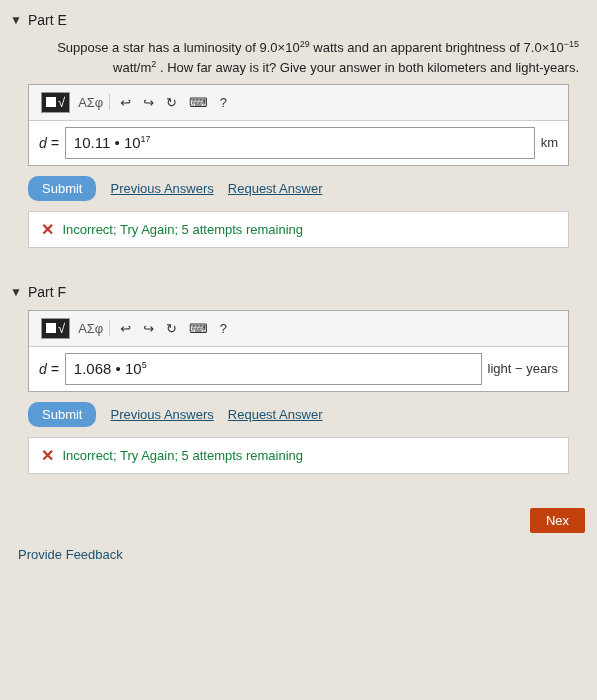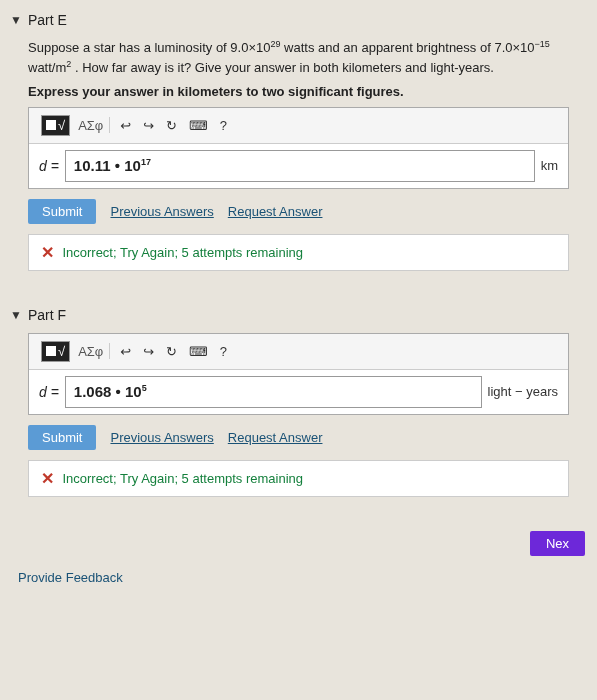--- a/index.html
+++ b/index.html
@@ -39,20 +39,21 @@
       font-size: 14px;
       color: #222;
     }
 
     .problem-text {
       font-size: 13px;
       color: #222;
       line-height: 1.5;
       margin-bottom: 6px;
       margin-left: 18px;
+      text-align: right;
     }
     .express-label {
       font-size: 13px;
       font-weight: bold;
       color: #222;
       margin-left: 18px;
       margin-bottom: 8px;
     }
 
     
@@ -129,21 +130,20 @@
     .math-field {
       flex: 1;
       border: 1px solid #999;
       padding: 4px 8px;
       font-size: 15px;
       color: #222;
       background: #fff;
       min-height: 32px;
       display: flex;
       align-items: center;
-      font-weight: bold;
     }
     .unit-label {
       font-size: 13px;
       color: #333;
       white-space: nowrap;
     }
 
     
     .buttons-row {
       display: flex;
@@ -152,21 +152,21 @@
       margin-left: 18px;
       margin-bottom: 10px;
     }
     .submit-btn {
       background: #5b9bd5;
       color: #fff;
       border: none;
       padding: 5px 14px;
       font-size: 13px;
       cursor: pointer;
-      border-radius: 2px;
+      border-radius: 10px;
     }
     .link-btn {
       font-size: 13px;
       color: #1a5276;
       text-decoration: underline;
       cursor: pointer;
       background: none;
       border: none;
     }
 
@@ -198,21 +198,21 @@
     }
 
     
     .bottom-nav {
       display: flex;
       justify-content: flex-end;
       padding: 6px 12px;
       margin-top: 4px;
     }
     .next-btn {
-      background: #6d28d9;
+      background: #c2410c;
       color: #fff;
       border: none;
       padding: 5px 16px;
       font-size: 13px;
       cursor: pointer;
       border-radius: 2px;
     }
 
     
     .feedback-link {
@@ -235,21 +235,20 @@
 
   <div class="part-section">
     <div class="part-header">
       <span class="part-arrow">▼</span>
       <span class="part-title">Part E</span>
     </div>
 
     <p class="problem-text">
       <span>Suppose a star has a luminosity of 9.0×10</span><sup>29</sup><span> watts and an apparent brightness of 7.0×10</span><sup>−15</sup><span> watt/m</span><sup>2</sup><span> . How far away is it? Give your answer in both kilometers and light-years.</span>
     </p>
-    <p class="express-label">Express your answer in kilometers to two significant figures.</p>
 
     <div class="input-area">
       <div class="toolbar">
         <button class="toolbar-btn">
           <span class="toolbar-icon-box">
             <span class="small-sq"></span>
             <span class="sqrt-sym">√</span>
           </span>
         </button>
         <button class="toolbar-aze">AΣφ</button>

